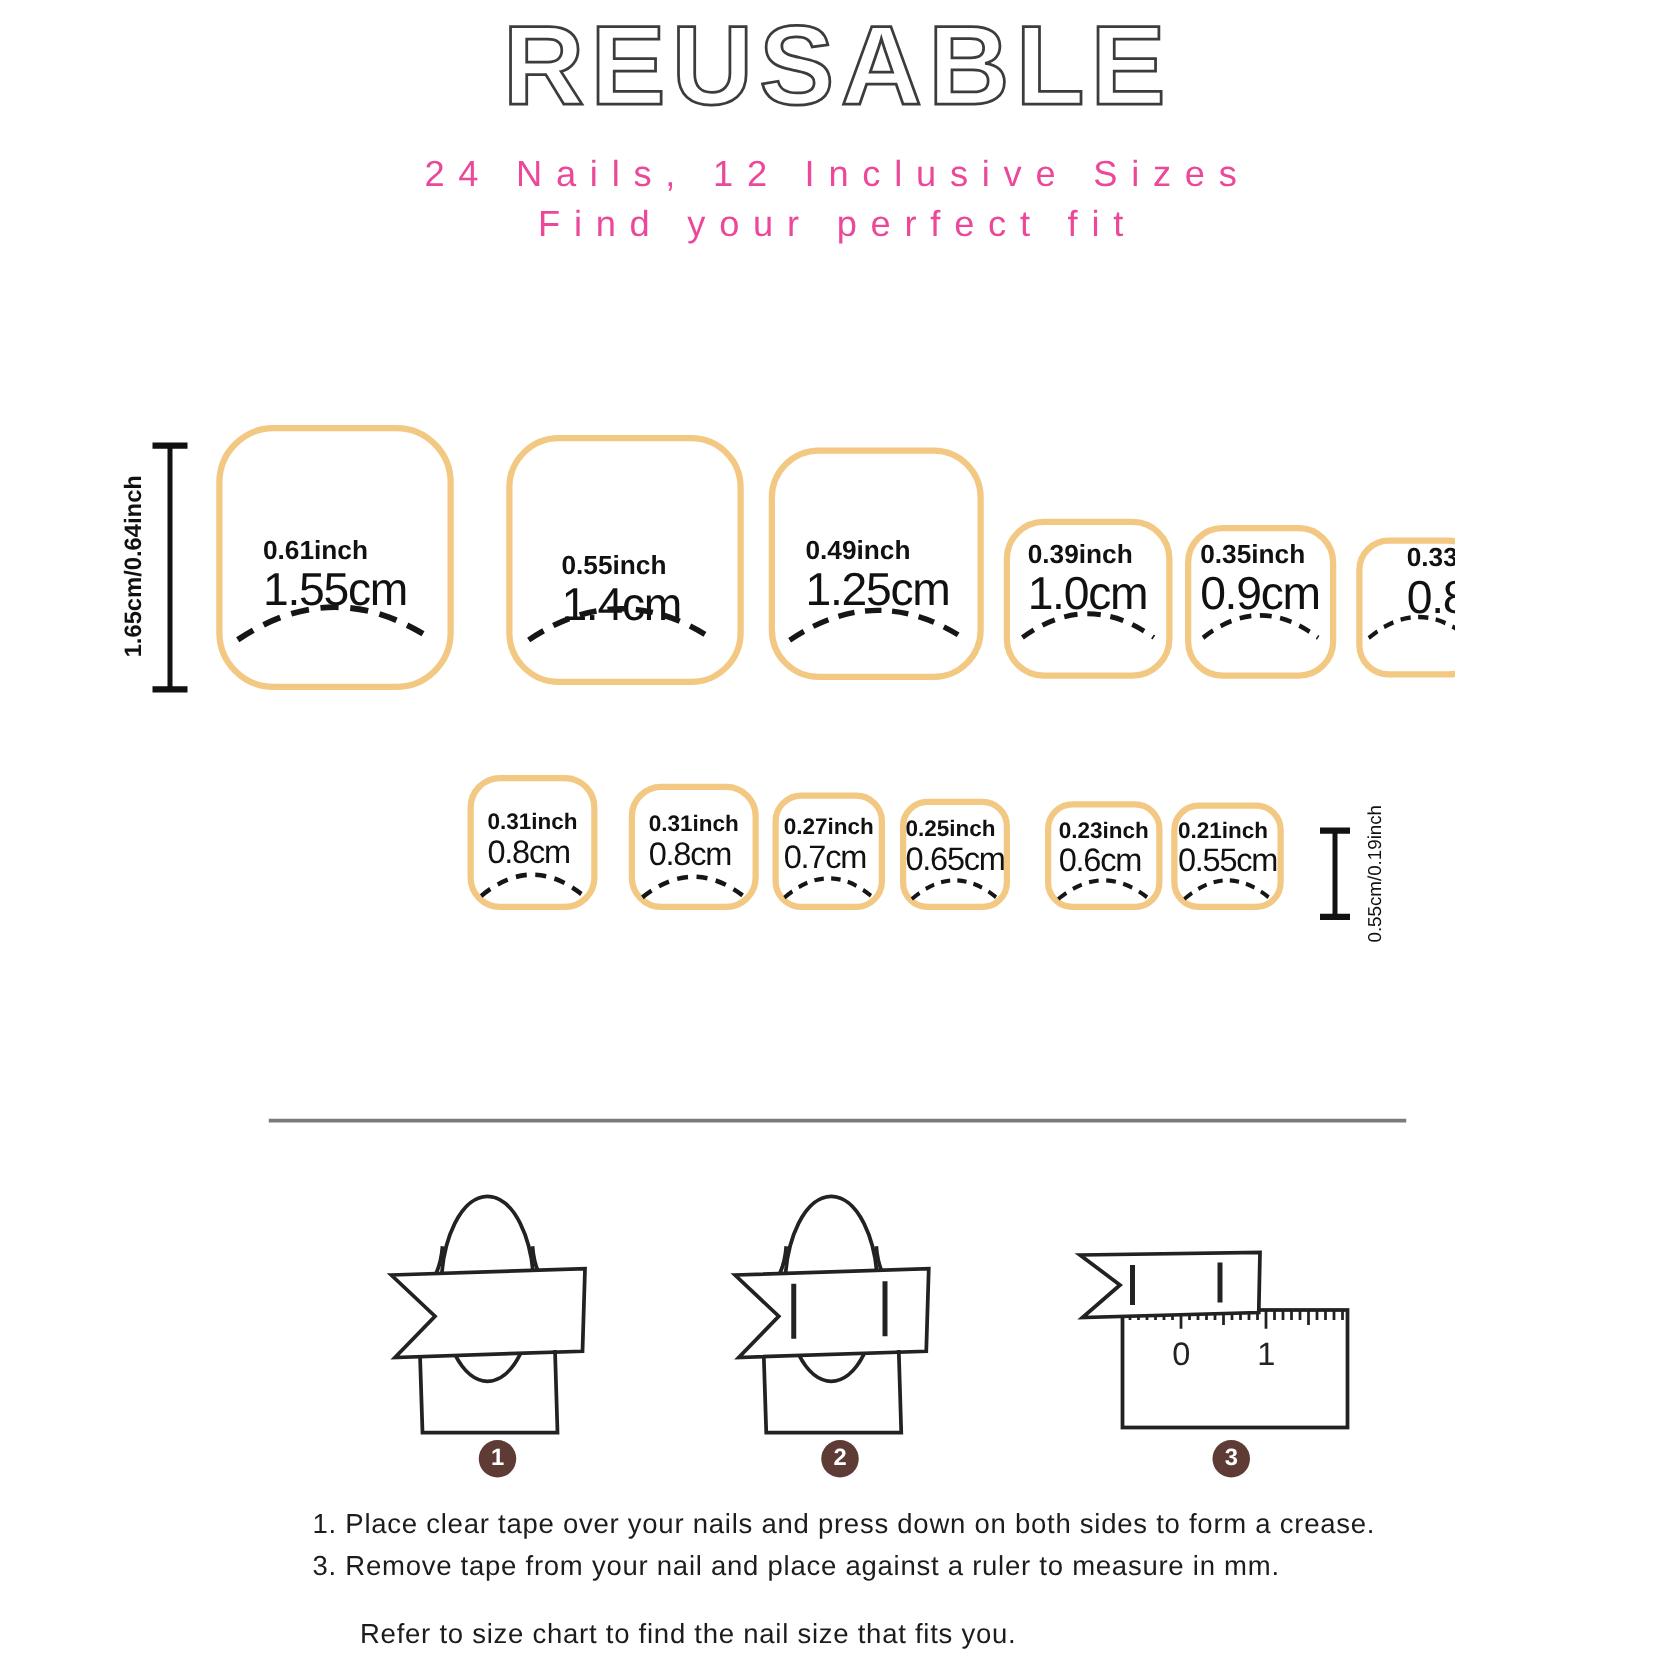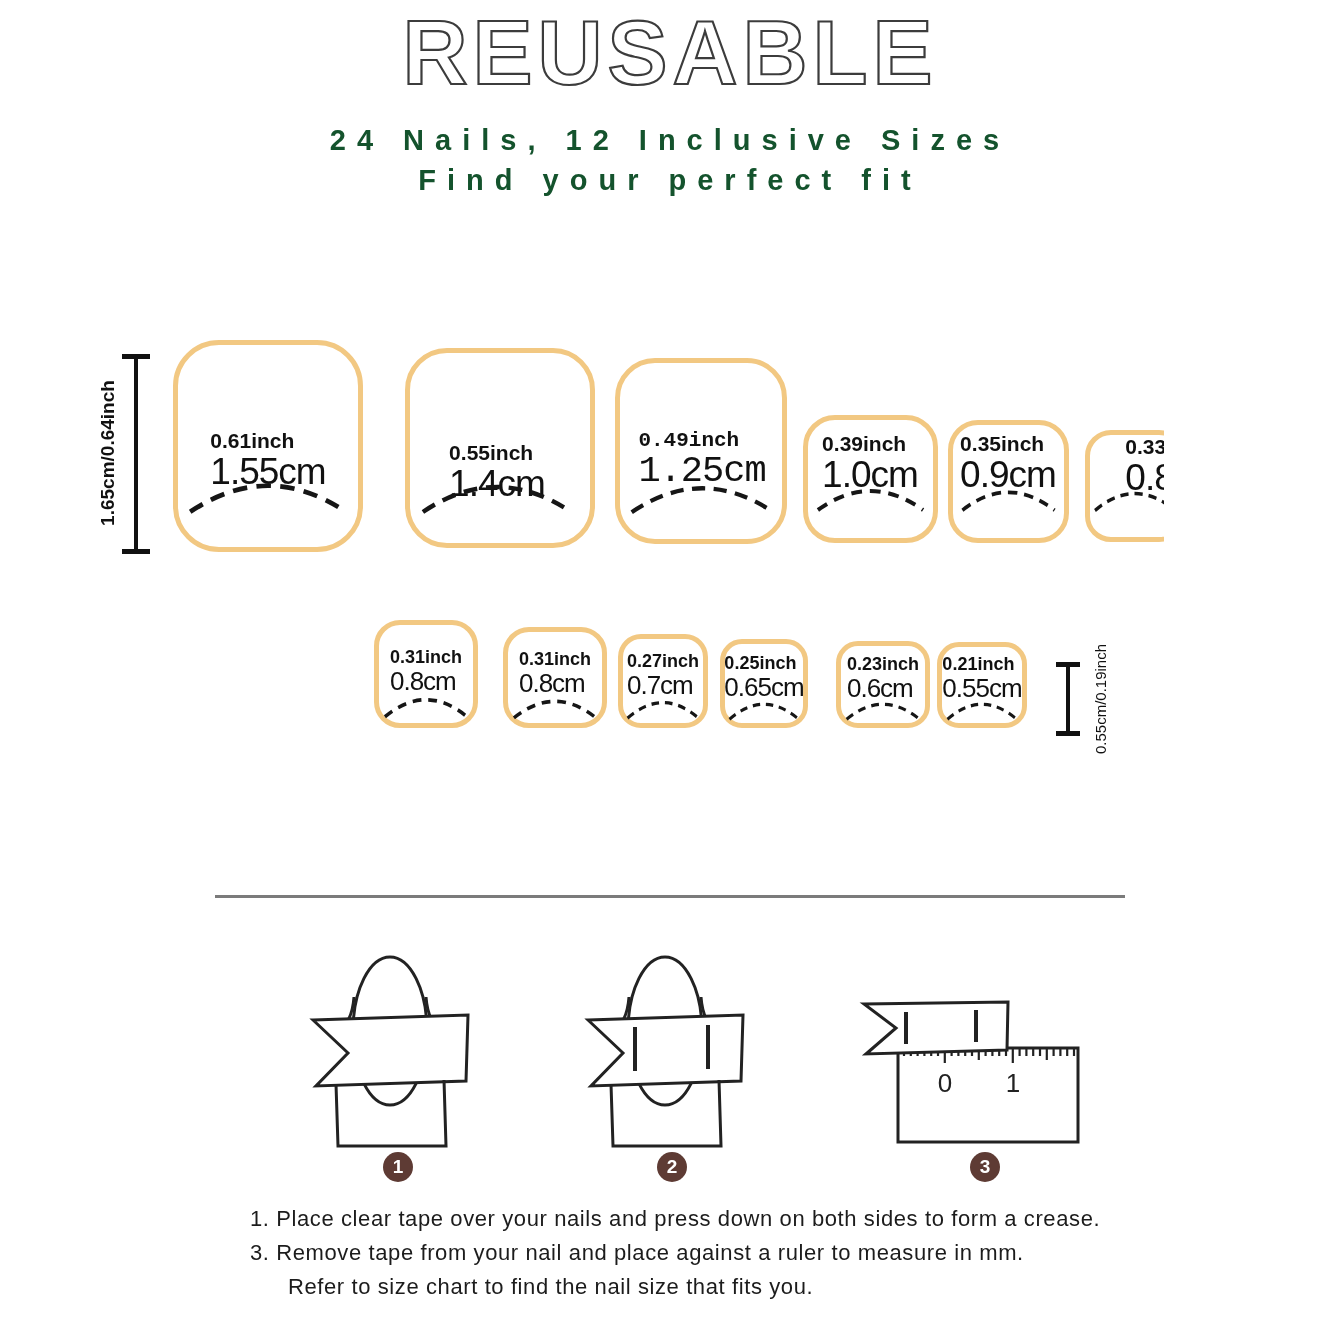--- a/index.html
+++ b/index.html
@@ -4,21 +4,21 @@
 <style>
   html,body{margin:0;padding:0;background:#fff;}
   .page{position:relative;width:1164px;height:1340px;background:#fff;overflow:hidden;
         font-family:"Liberation Sans",sans-serif;color:#111;}
   
   .hdr{position:absolute;top:0;left:0;width:1340px;text-align:center;}
   .t-outline{margin:0;margin-top:8px;font-size:90px;font-weight:700;letter-spacing:5px;
              color:#fff;-webkit-text-stroke:2.2px #3c3c3c;line-height:1.0;}
   .t-main{margin:0;margin-top:2px;font-size:88px;font-weight:700;letter-spacing:-2px;
           color:#111;-webkit-text-stroke:2.5px #111;line-height:1.0;}
-  .t-sub{margin:0;font-size:29px;font-weight:700;color:#14532d;letter-spacing:11px;line-height:1.38;}
+  .t-sub{margin:0;font-size:29px;font-weight:400;color:#ec4899;letter-spacing:11px;line-height:1.38;}
   .t-sub.first{margin-top:22px;}
   
   .nail{position:absolute;border:5px solid #F2C882;border-radius:40px;background:#fff;box-sizing:border-box;}
   .n1{left:173px;top:340px;width:190px;height:212px;border-radius:46px;}
   .n2{left:405px;top:348px;width:190px;height:200px;border-radius:42px;}
   .n3{left:615px;top:358px;width:172px;height:186px;border-radius:40px;}
   .n4{left:803px;top:415px;width:135px;height:128px;border-radius:32px;}
   .n5{left:948px;top:420px;width:121px;height:123px;border-radius:30px;}
   .n6{left:1085px;top:430px;width:100px;height:112px;border-radius:26px;}
   .n7{left:374px;top:620px;width:104px;height:108px;border-radius:26px;}
@@ -45,21 +45,21 @@
   
   .diag{position:absolute;}
   .diag .ln{stroke:#222;fill:none;}
   .badge{position:absolute;width:30px;height:30px;border-radius:50%;background:#5E3B34;
          color:#fff;font-size:19px;font-weight:700;display:flex;align-items:center;
          justify-content:center;transform:translateX(-50%);}
   
   .instructions{position:absolute;left:250px;top:1202px;font-size:22px;letter-spacing:0.6px;
                 color:#1c1c1c;line-height:34px;}
   .instructions p{margin:0;}
-  .instructions p.indent{padding-left:38px;}
+  .instructions p.indent{padding-left:38px;margin-top:20px;}
 </style>
 </head>
 <body>
 
 <div class="page">
 
   <div class="hdr">
     <h1 class="t-outline">REUSABLE</h1>
     <p class="t-sub first">24 Nails, 12 Inclusive Sizes</p>
     <p class="t-sub">Find your perfect fit</p>
@@ -90,21 +90,21 @@
   <div class="nail n12"></div>
 
   <div class="nl" style="left:268px;top:430px;">
     <span class="inch">0.61inch</span>
     <span class="cm">1.55cm</span>
   </div>
   <div class="nl" style="left:497px;top:442px;">
     <span class="inch">0.55inch</span>
     <span class="cm">1.4cm</span>
   </div>
-  <div class="nl" style="left:702px;top:430px;font-family:Liberation Mono, monospace;">
+  <div class="nl" style="left:702px;top:430px;">
     <span class="inch">0.49inch</span>
     <span class="cm">1.25cm</span>
   </div>
   <div class="nl" style="left:870px;top:433px;">
     <span class="inch">0.39inch</span>
     <span class="cm">1.0cm</span>
   </div>
   <div class="nl" style="left:1008px;top:433px;">
     <span class="inch">0.35inch</span>
     <span class="cm">0.9cm</span>

